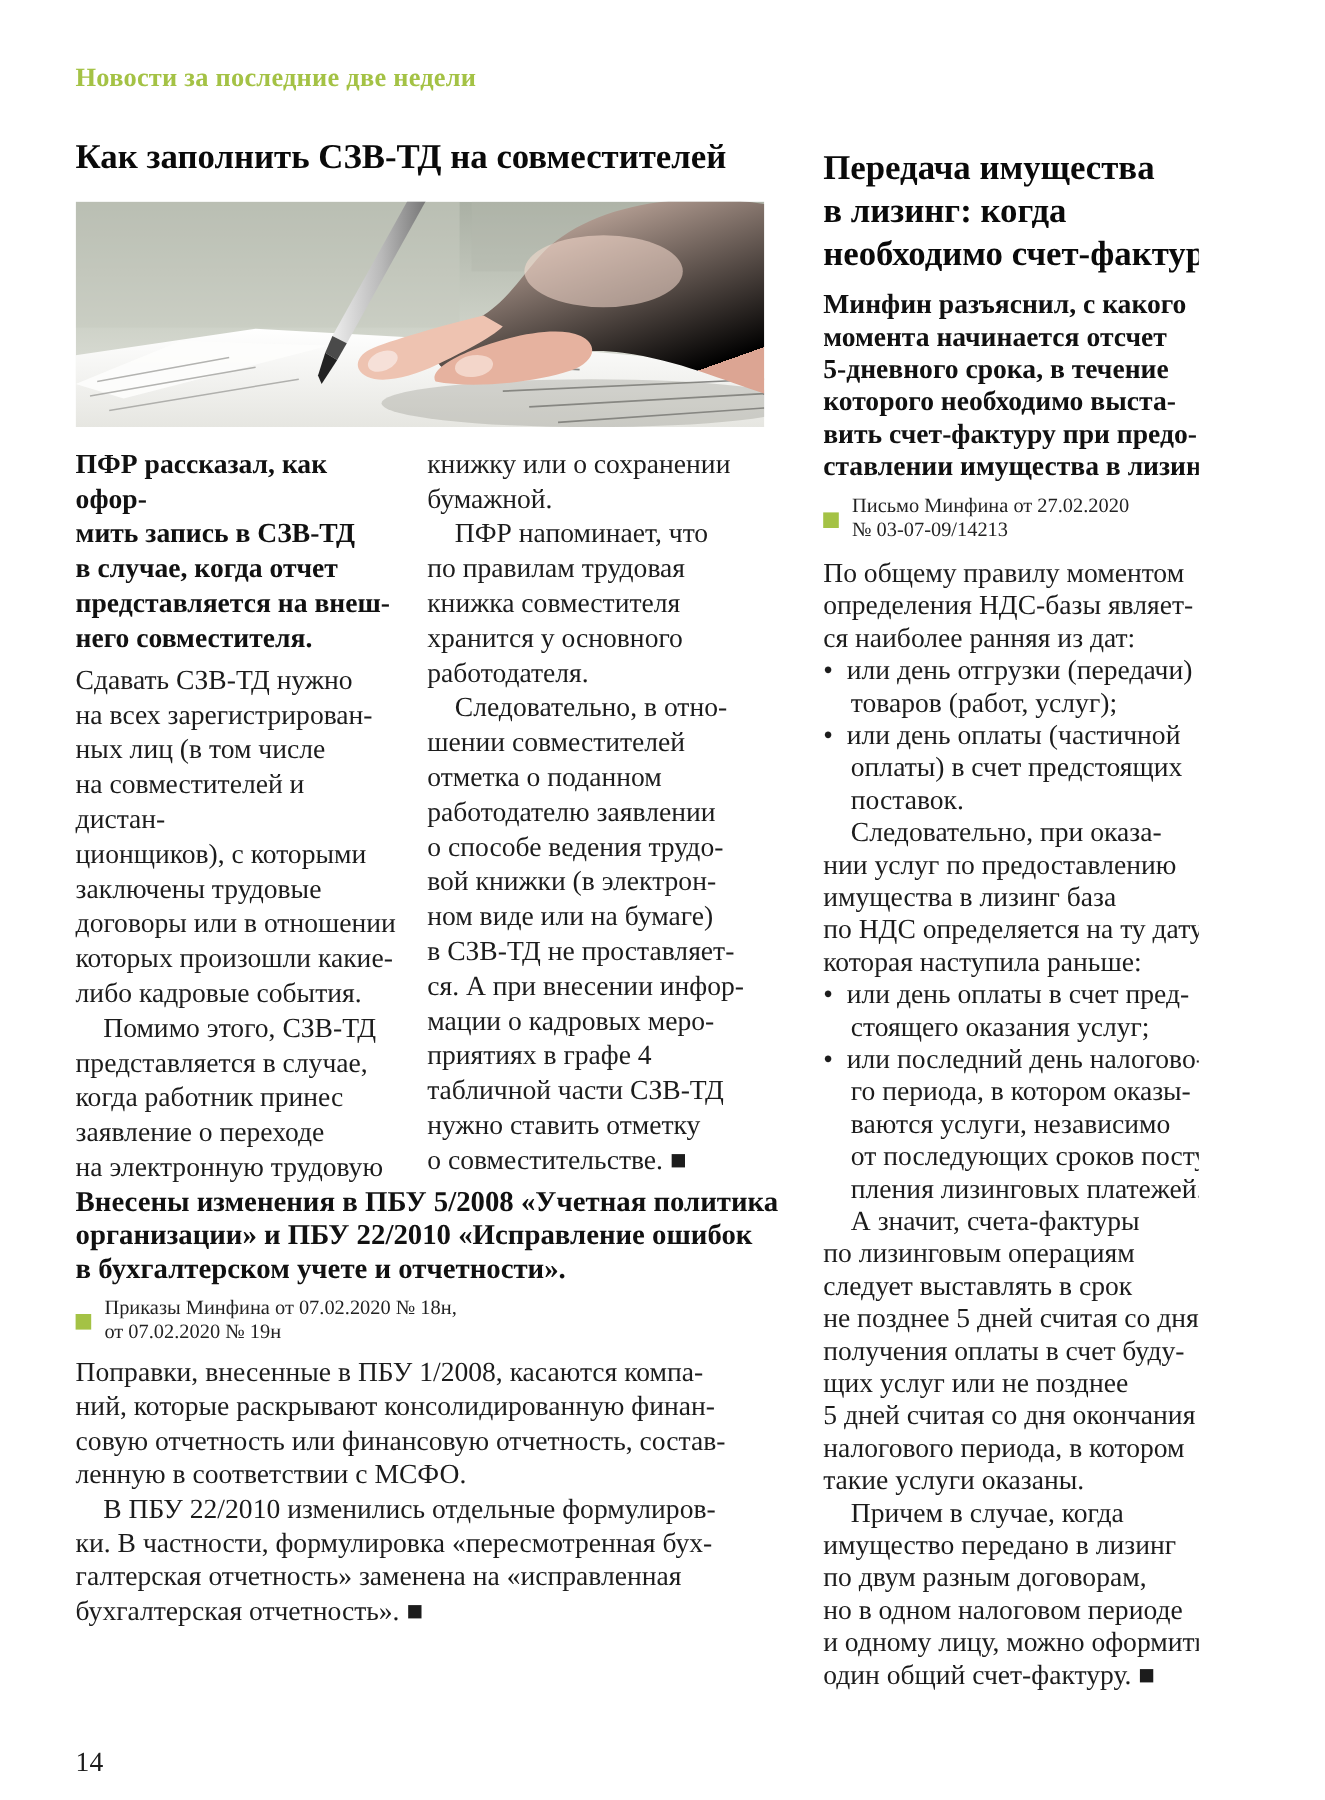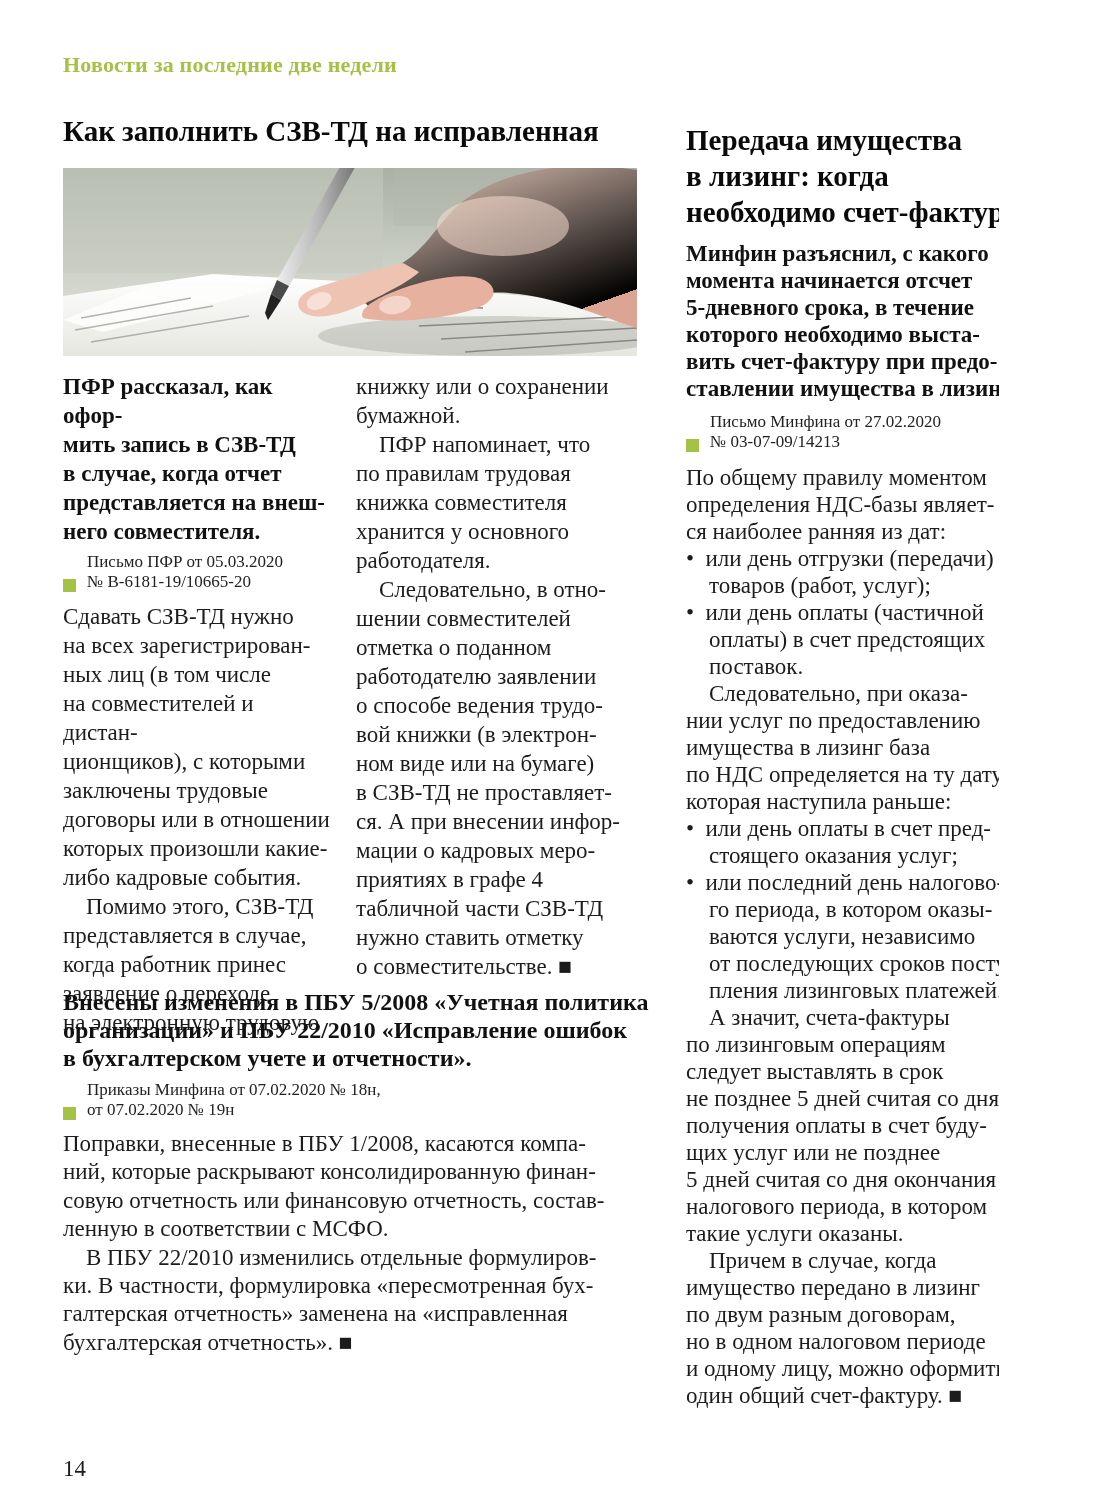--- a/index.html
+++ b/index.html
@@ -22,21 +22,21 @@
   .cols {
     position:absolute; left:63px; top:372px; width:576px;
     display:flex; gap:22px;
   }
   .col { width:271px; flex:none; }
   .lead {
     font-weight:bold; font-size:23px; line-height:29px;
     margin:0 0 6px 0; white-space:pre-line; color:#111;
   }
   .source {
-    display:flex; gap:11px; align-items:flex-end;
+    display:flex; gap:11px; align-items:center;
     font-size:17px; line-height:20px; margin:0 0 10px 0; color:#222;
   }
   .sq {
     width:13px; height:13px; background:var(--accent,#a4c245);
     flex:none; margin-top:3px;
   }
   .source-text { white-space:pre-line; }
   .body {
     font-size:23px; line-height:29px; margin:0; white-space:pre-line; color:#1c1c1c;
   }
@@ -59,21 +59,21 @@
     position:absolute; left:63px; top:1428px; font-size:23px; color:#1c1c1c;margin-top:28px;
   }
 </style>
 </head>
 <body>
 
 <div class="page">
 
   <div class="kicker">Новости за последние две недели</div>
 
-  <h1 class="title-1">Как заполнить СЗВ-ТД на исправленная</h1>
+  <h1 class="title-1">Как заполнить СЗВ-ТД на совместителей</h1>
 
   <div class="photo">
     <svg width="574" height="188" viewBox="0 0 574 188">
       <defs>
         <linearGradient id="bgG" x1="0" y1="0" x2="0" y2="1">
           <stop offset="0" stop-color="#aab0a4"></stop>
           <stop offset="0.55" stop-color="#ced2c8"></stop>
           <stop offset="1" stop-color="#e9e9e4"></stop>
         </linearGradient>
         <linearGradient id="paperG" x1="0" y1="0" x2="0" y2="1">
@@ -128,25 +128,20 @@
     </svg>
   </div>
 
   <div class="cols">
     <div class="col">
       <p class="lead">ПФР рассказал, как офор-
 мить запись в СЗВ-ТД
 в случае, когда отчет
 представляется на внеш-
 него совместителя.</p>
-      <div class="source">
-        <span class="sq"></span>
-        <span class="source-text">Письмо ПФР от 05.03.2020
-№ В-6181-19/10665-20</span>
-      </div>
       <p class="body">Сдавать СЗВ-ТД нужно
 на всех зарегистрирован-
 ных лиц (в том числе
 на совместителей и дистан-
 ционщиков), с которыми
 заключены трудовые
 договоры или в отношении
 которых произошли какие-
 либо кадровые события.
  Помимо этого, СЗВ-ТД

